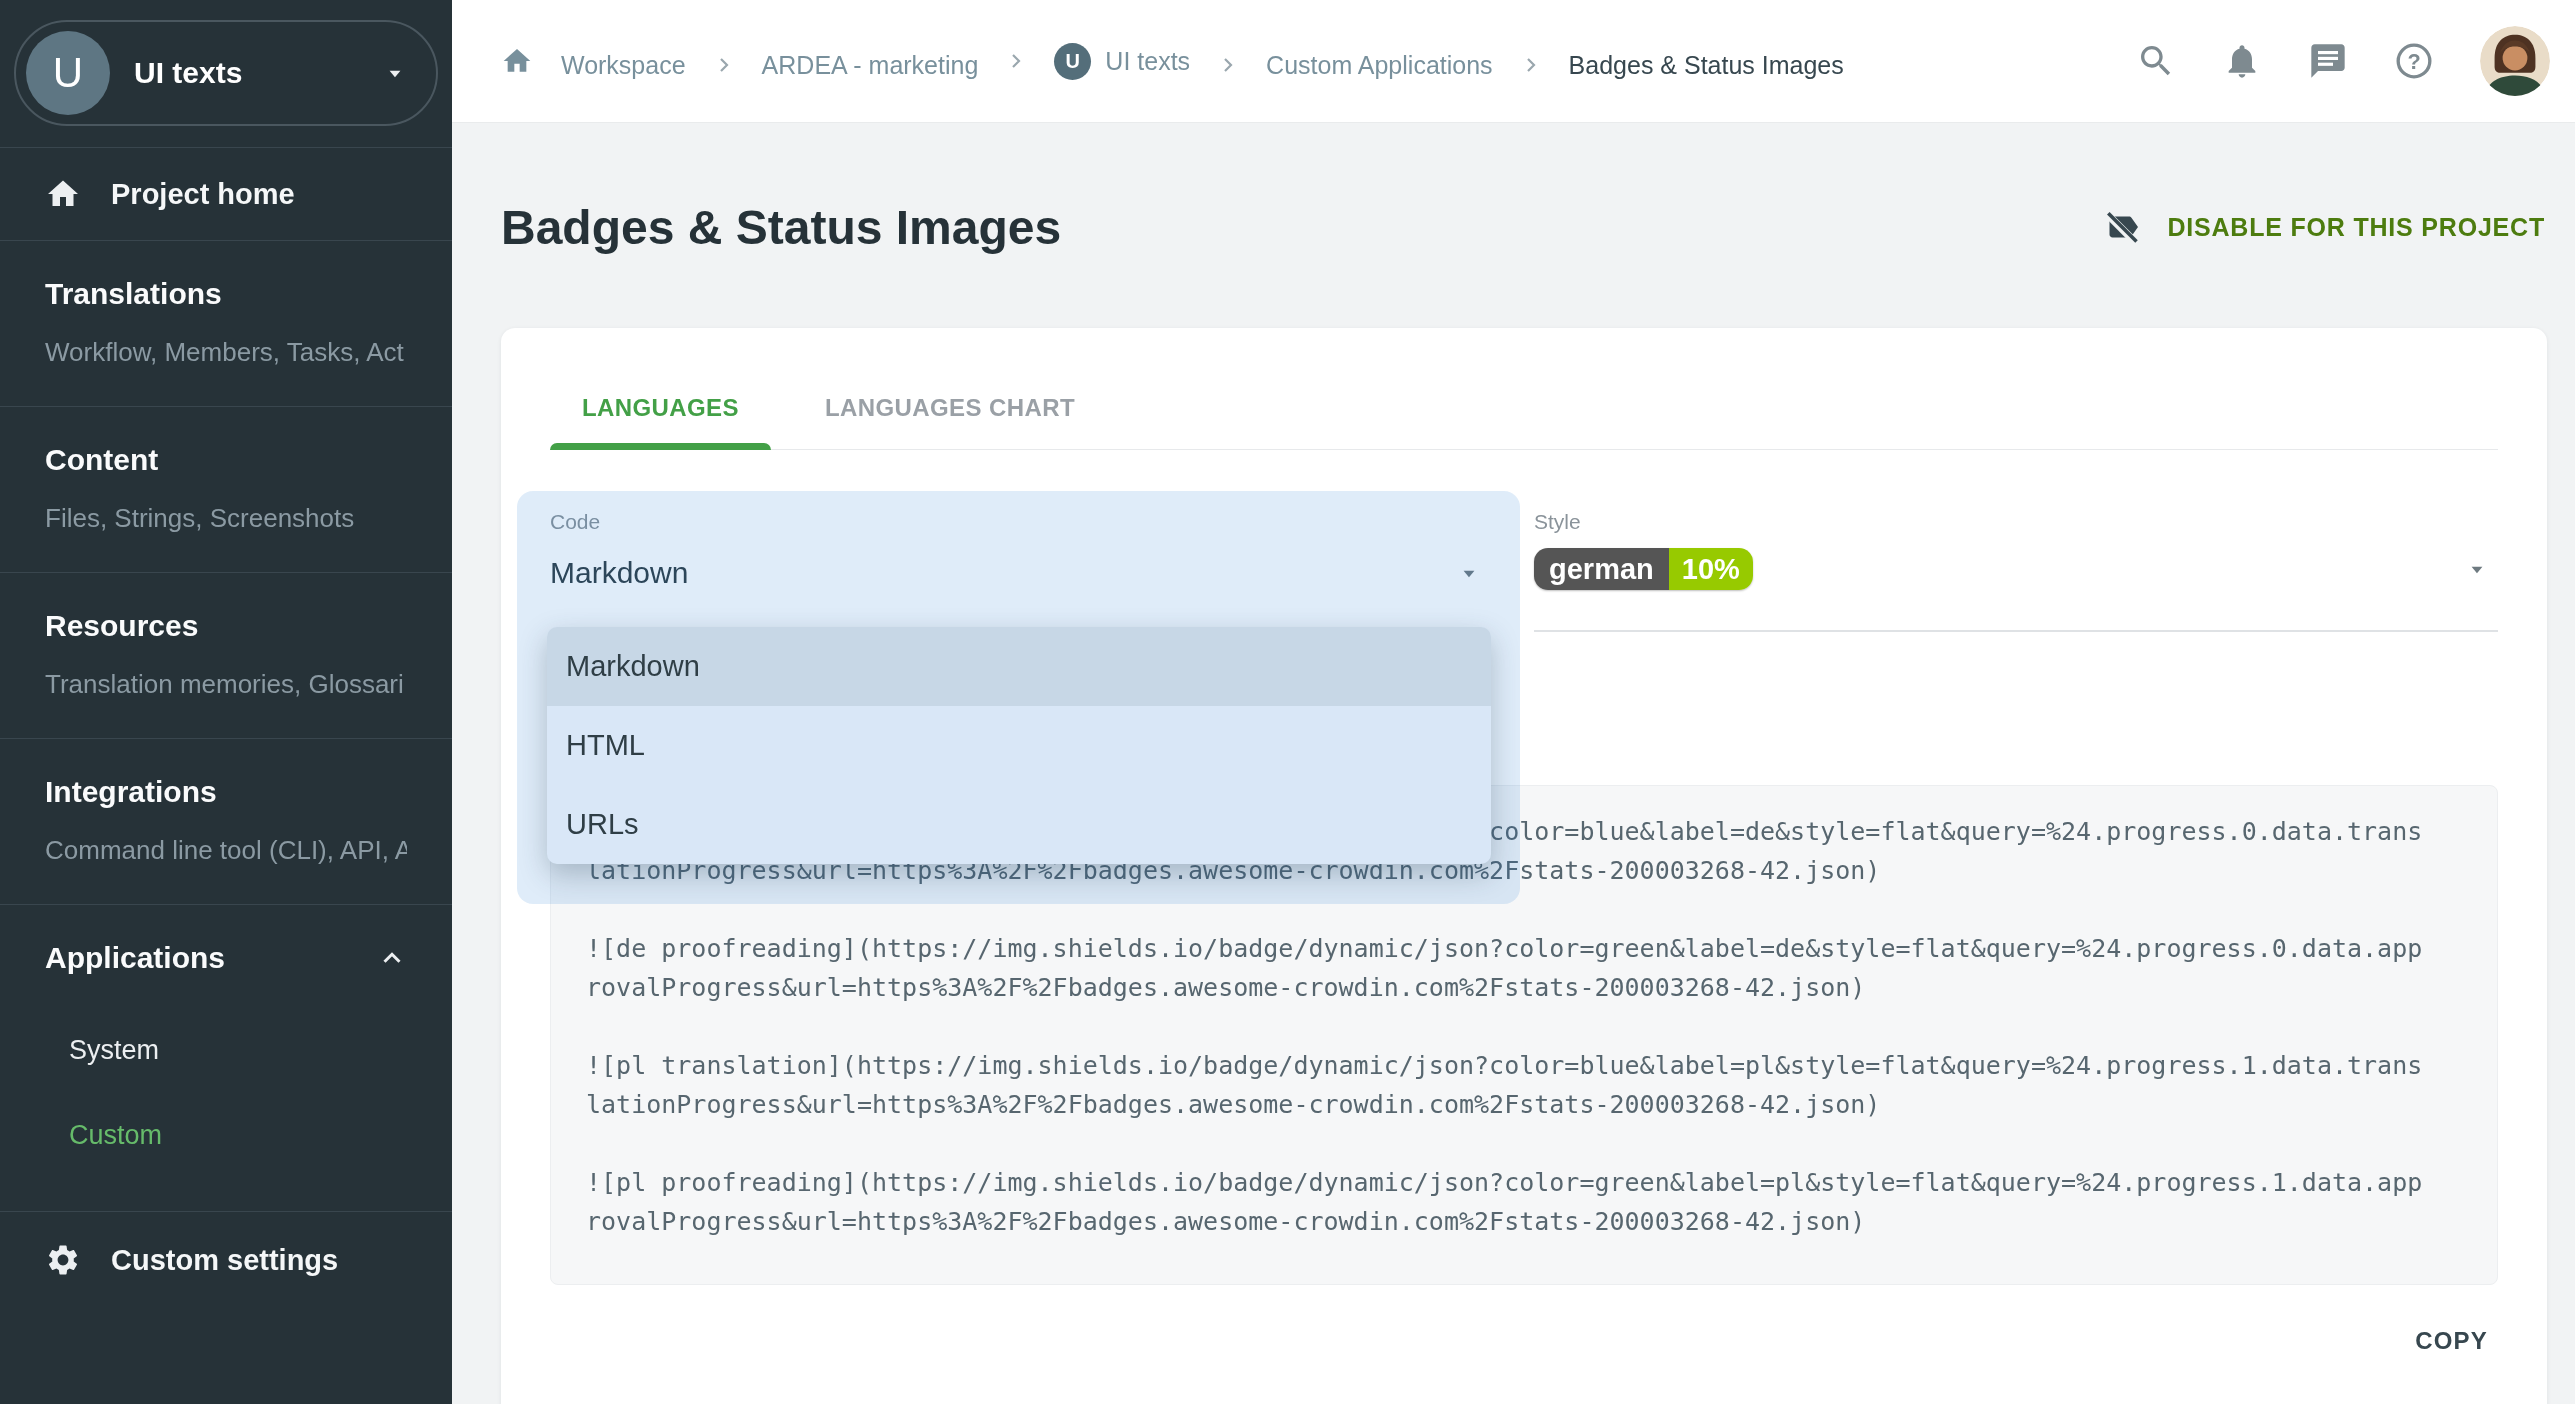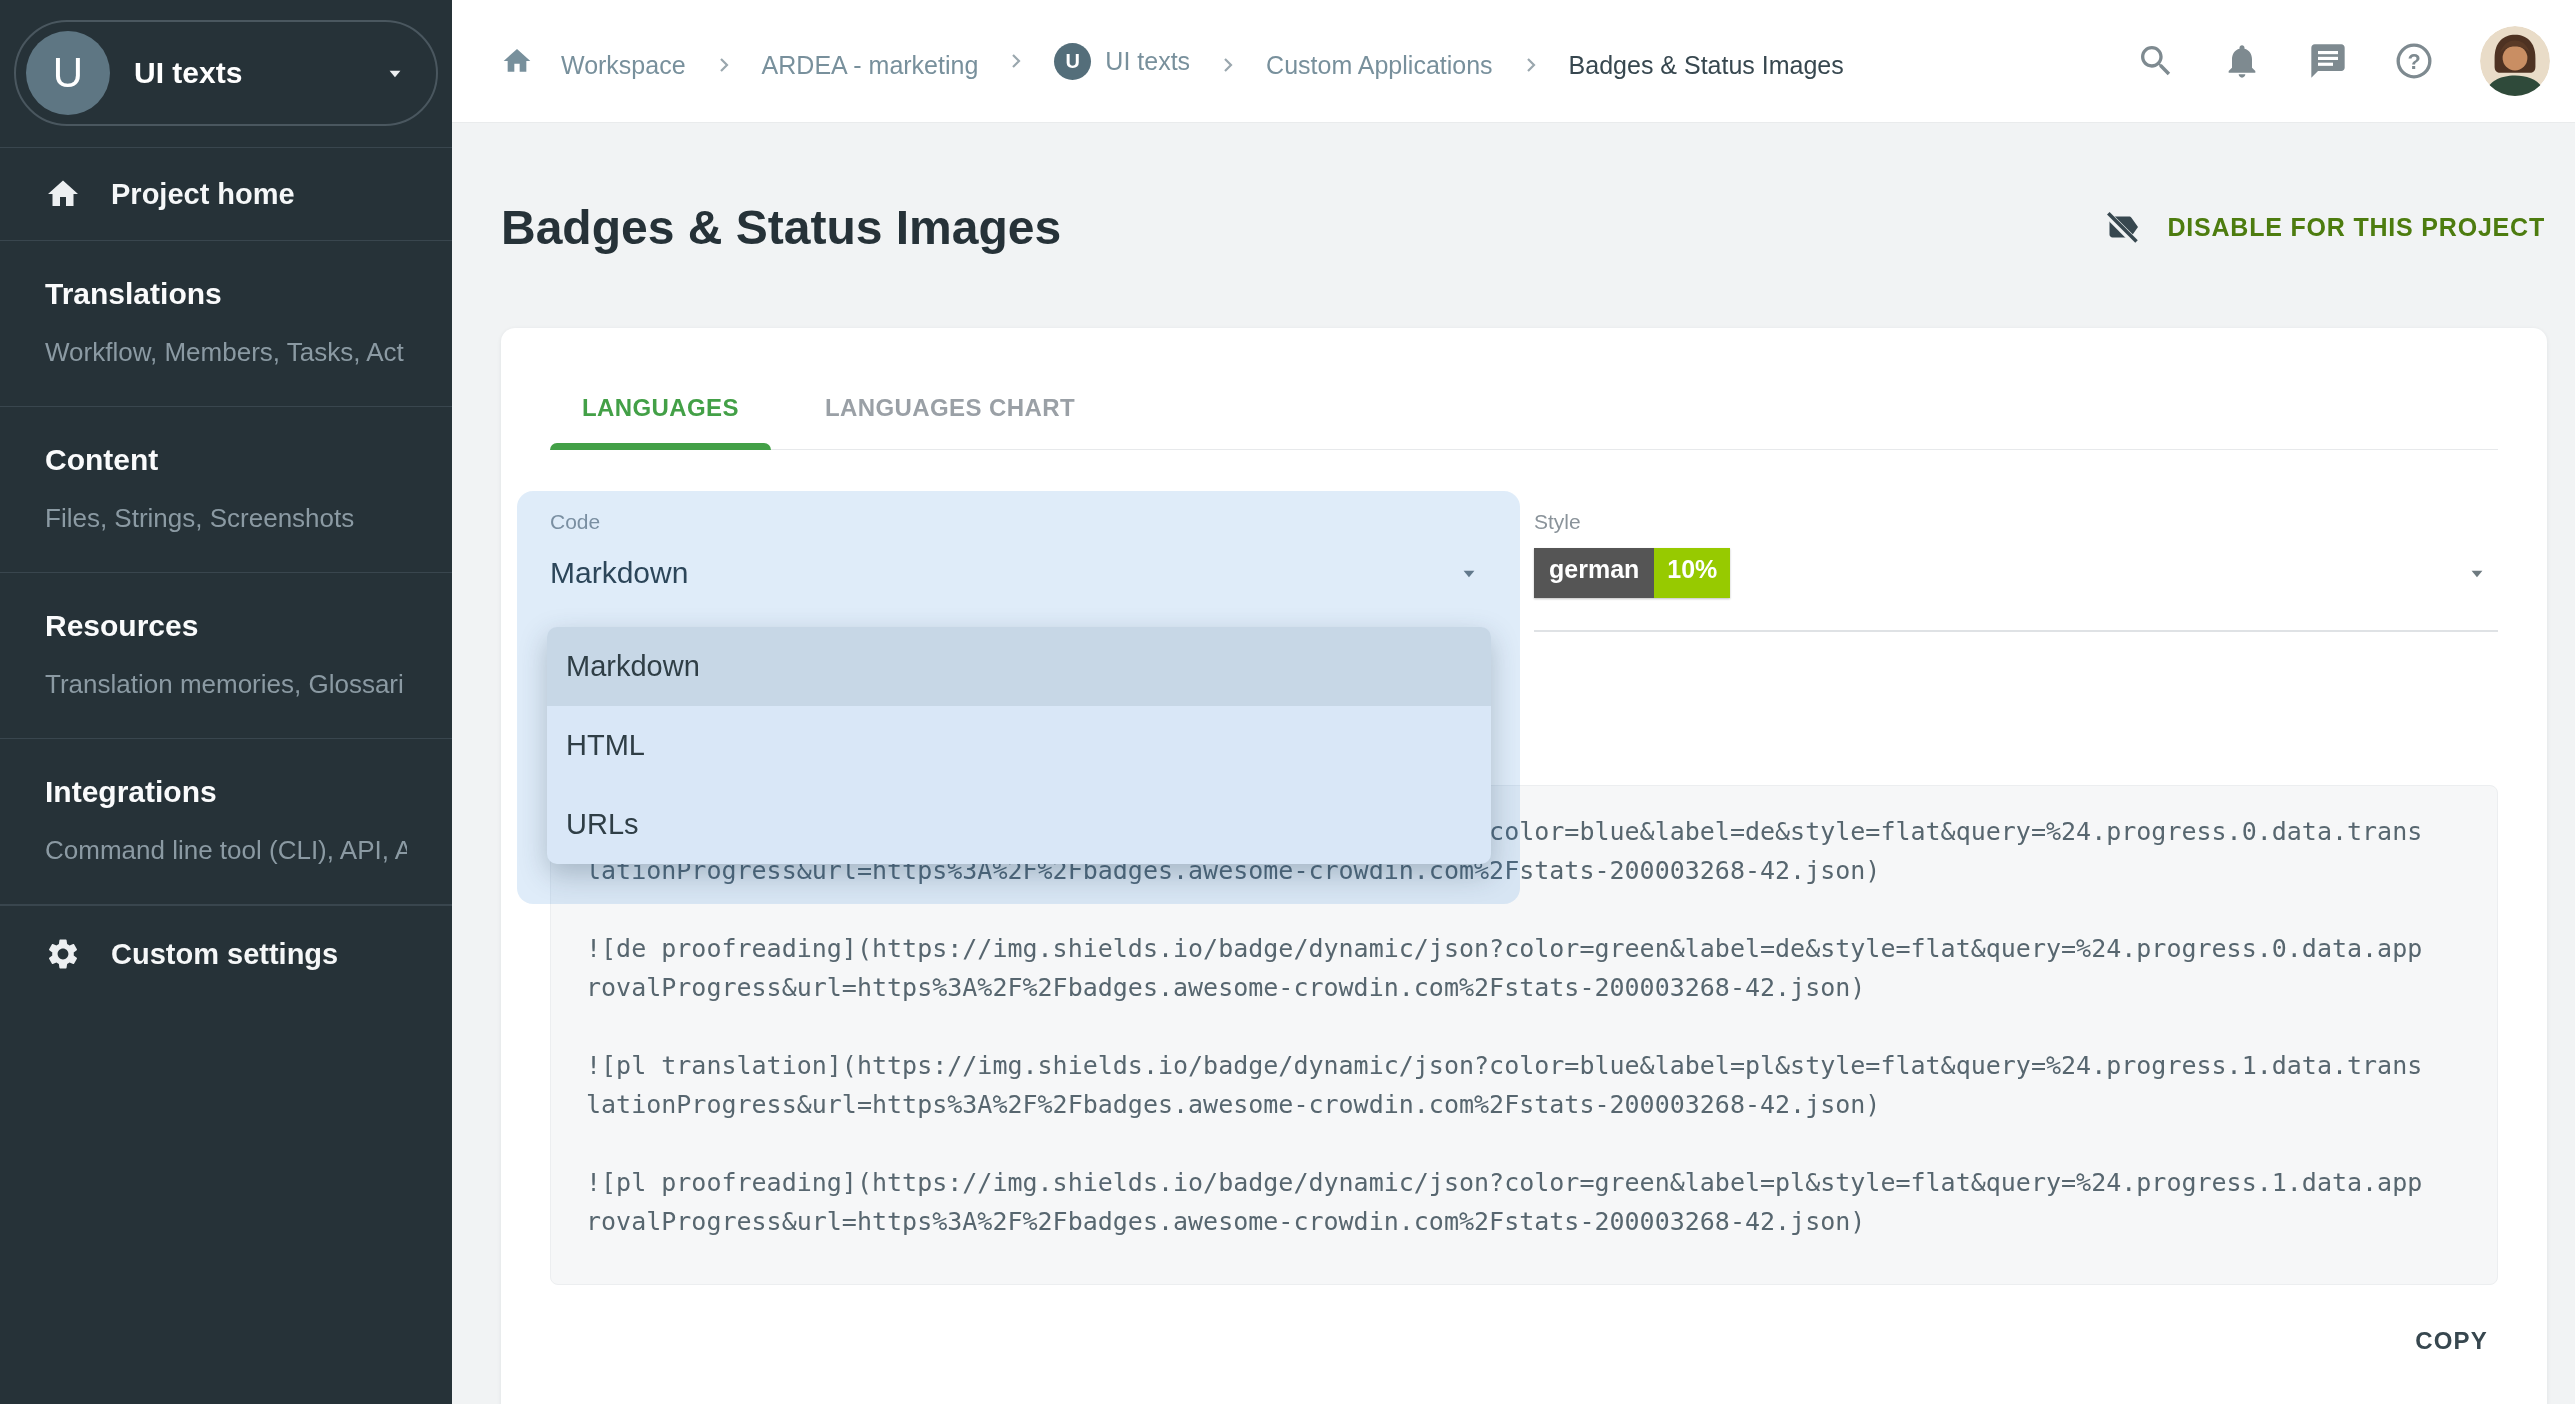--- a/index.html
+++ b/index.html
@@ -75,22 +75,22 @@
     background:rgba(25,118,210,.14);border-radius:16px;z-index:2;pointer-events:none;}
   .fields{display:flex;height:100%;}
   .field-code{width:940px;position:relative;padding-top:16px;cursor:pointer;}
   .field-label{font-size:21px;color:#8A939A;}
   .value-row{display:flex;align-items:center;justify-content:space-between;margin-top:22px;padding-right:8px;}
   .select-value{font-size:30px;color:#2F3E46;}
   .caret{color:#6E7A80;display:flex;}
   .field-gap{width:44px;}
   .field-style{flex:1;padding-top:16px;border-bottom:2px solid #DFE2E5;cursor:pointer;}
   .badge-row{display:flex;align-items:center;justify-content:space-between;margin-top:14px;padding-right:8px;}
-  .badge{display:flex;color:#FFF;font-size:25px;font-weight:700;border-radius:0;overflow:hidden;
-    height:50px;line-height:42px;box-shadow:0 1px 2px rgba(0,0,0,.25);}
+  .badge{display:flex;color:#FFF;font-size:29px;font-weight:700;border-radius:14px;overflow:hidden;
+    height:42px;line-height:42px;box-shadow:0 1px 2px rgba(0,0,0,.25);}
   .badge-label{background:#555555;padding:0 15px;}
   .badge-value{background:#97CA00;padding:0 13px;}
 
   .menu{position:absolute;left:-3px;top:133px;width:944px;background:#D9E7F7;border-radius:10px;
     box-shadow:0 10px 28px rgba(40,60,80,.28);z-index:3;overflow:hidden;}
   .menu-item{height:79px;line-height:79px;padding:0 19px;font-size:29px;color:#2F3E46;cursor:pointer;}
   .menu-item.on{background:#C7D7E6;}
 
   .code-block{margin-top:153px;background:#F6F7F8;border:1px solid #ECEEF0;border-radius:8px;
     padding:26px 35px 4px;font-family:"DejaVu Sans Mono",monospace;font-size:25px;line-height:39px;
@@ -142,20 +142,34 @@
           <div class="side-title">Resources</div>
           <div class="side-sub">Translation memories, Glossari…</div>
         </div>
 
         <div class="side-section">
           <div class="side-title">Integrations</div>
           <div class="side-sub">Command line tool (CLI), API, A…</div>
         </div>
       </div>
 
+    <div class="apps">
+      <div class="apps-header">
+        <span class="apps-title">Applications</span>
+        <svg width="30" height="30" viewBox="0 0 24 24" fill="none" stroke="#ECEFF1" stroke-width="2.4">
+            <path d="M6 15l6-6 6 6"></path>
+          </svg>
+      </div>
+      <div class="apps-items">
+
+          <div class="app-item">System</div>
+
+          <div class="app-item on">Custom</div>
+        </div>
+    </div>
     <div class="side-divider"></div>
 
     <div class="row-item settings-row">
       <svg width="36" height="36" viewBox="0 0 24 24" fill="#ECEFF1">
           <path d="M19.14 12.94c.04-.3.06-.61.06-.94s-.02-.64-.07-.94l2.03-1.58c.18-.14.23-.41.12-.61l-1.92-3.32c-.12-.22-.37-.29-.59-.22l-2.39.96c-.5-.38-1.03-.7-1.62-.94l-.36-2.54c-.04-.24-.24-.41-.48-.41h-3.84c-.24 0-.43.17-.47.41l-.36 2.54c-.59.24-1.13.57-1.62.94l-2.39-.96c-.22-.08-.47 0-.59.22L2.74 8.87c-.12.21-.08.47.12.61l2.03 1.58c-.05.3-.09.63-.09.94s.02.64.07.94l-2.03 1.58c-.18.14-.23.41-.12.61l1.92 3.32c.12.22.37.29.59.22l2.39-.96c.5.38 1.03.7 1.62.94l.36 2.54c.05.24.24.41.48.41h3.84c.24 0 .44-.17.47-.41l.36-2.54c.59-.24 1.13-.56 1.62-.94l2.39.96c.22.08.47 0 .59-.22l1.92-3.32c.12-.22.07-.47-.12-.61l-2.01-1.58zM12 15.6c-1.98 0-3.6-1.62-3.6-3.6s1.62-3.6 3.6-3.6 3.6 1.62 3.6 3.6-1.62 3.6-3.6 3.6z"></path>
         </svg>
       <span>Custom settings</span>
     </div>
   </aside>
 

